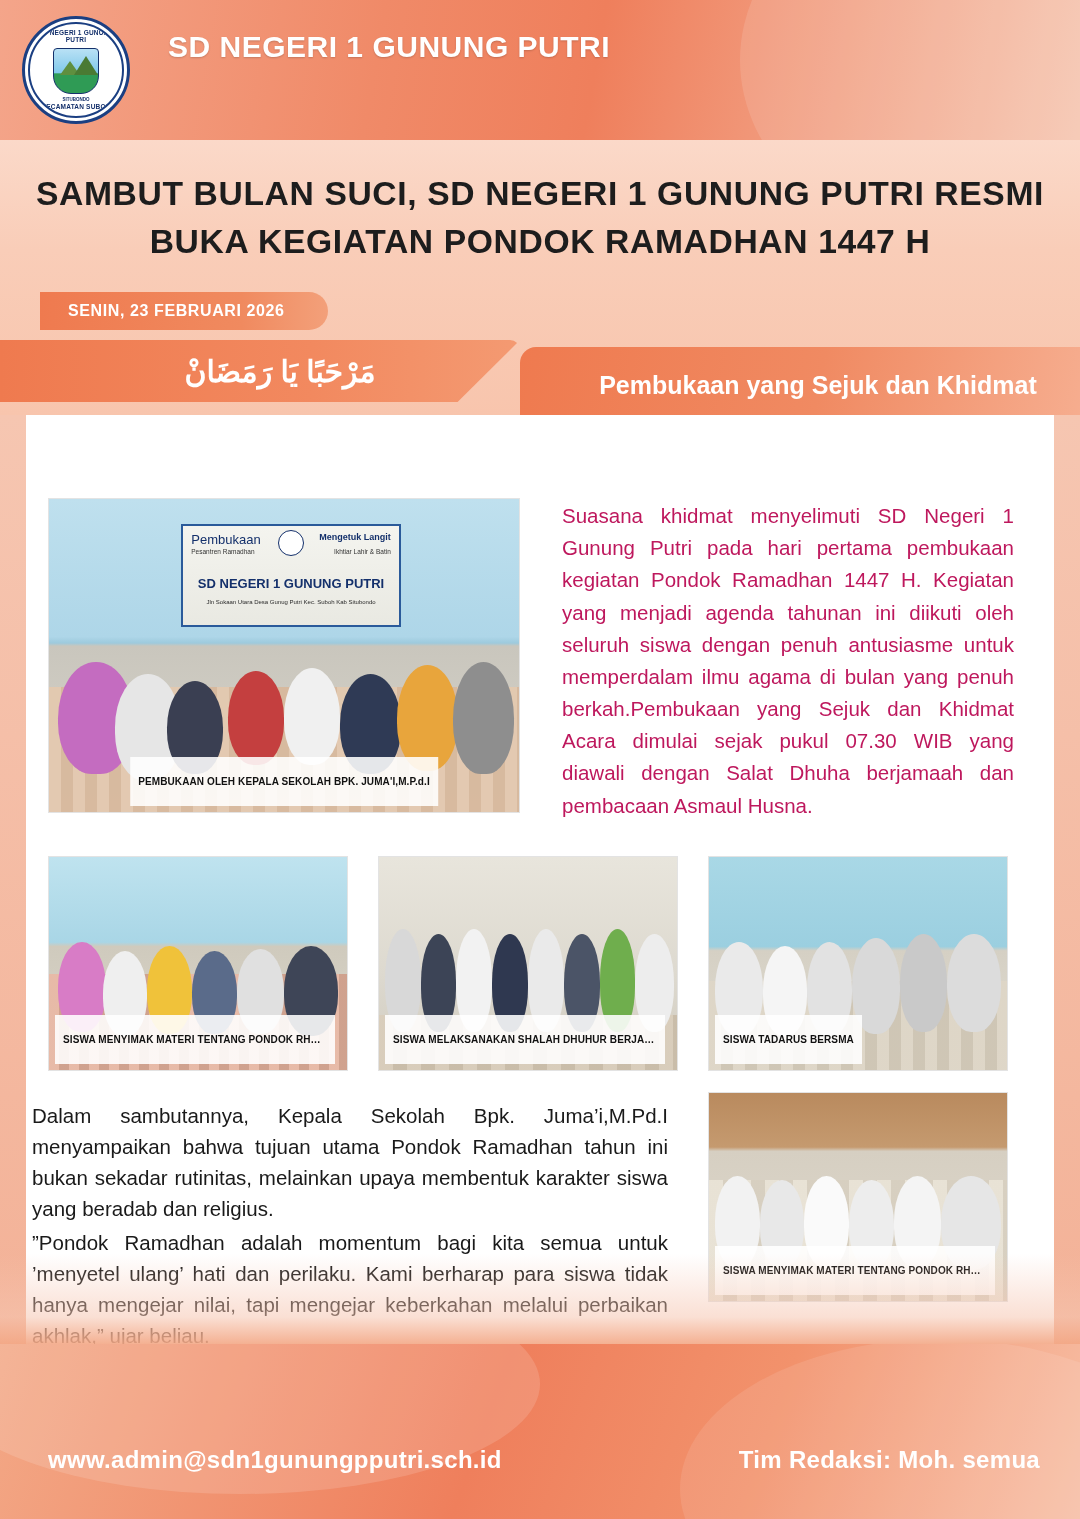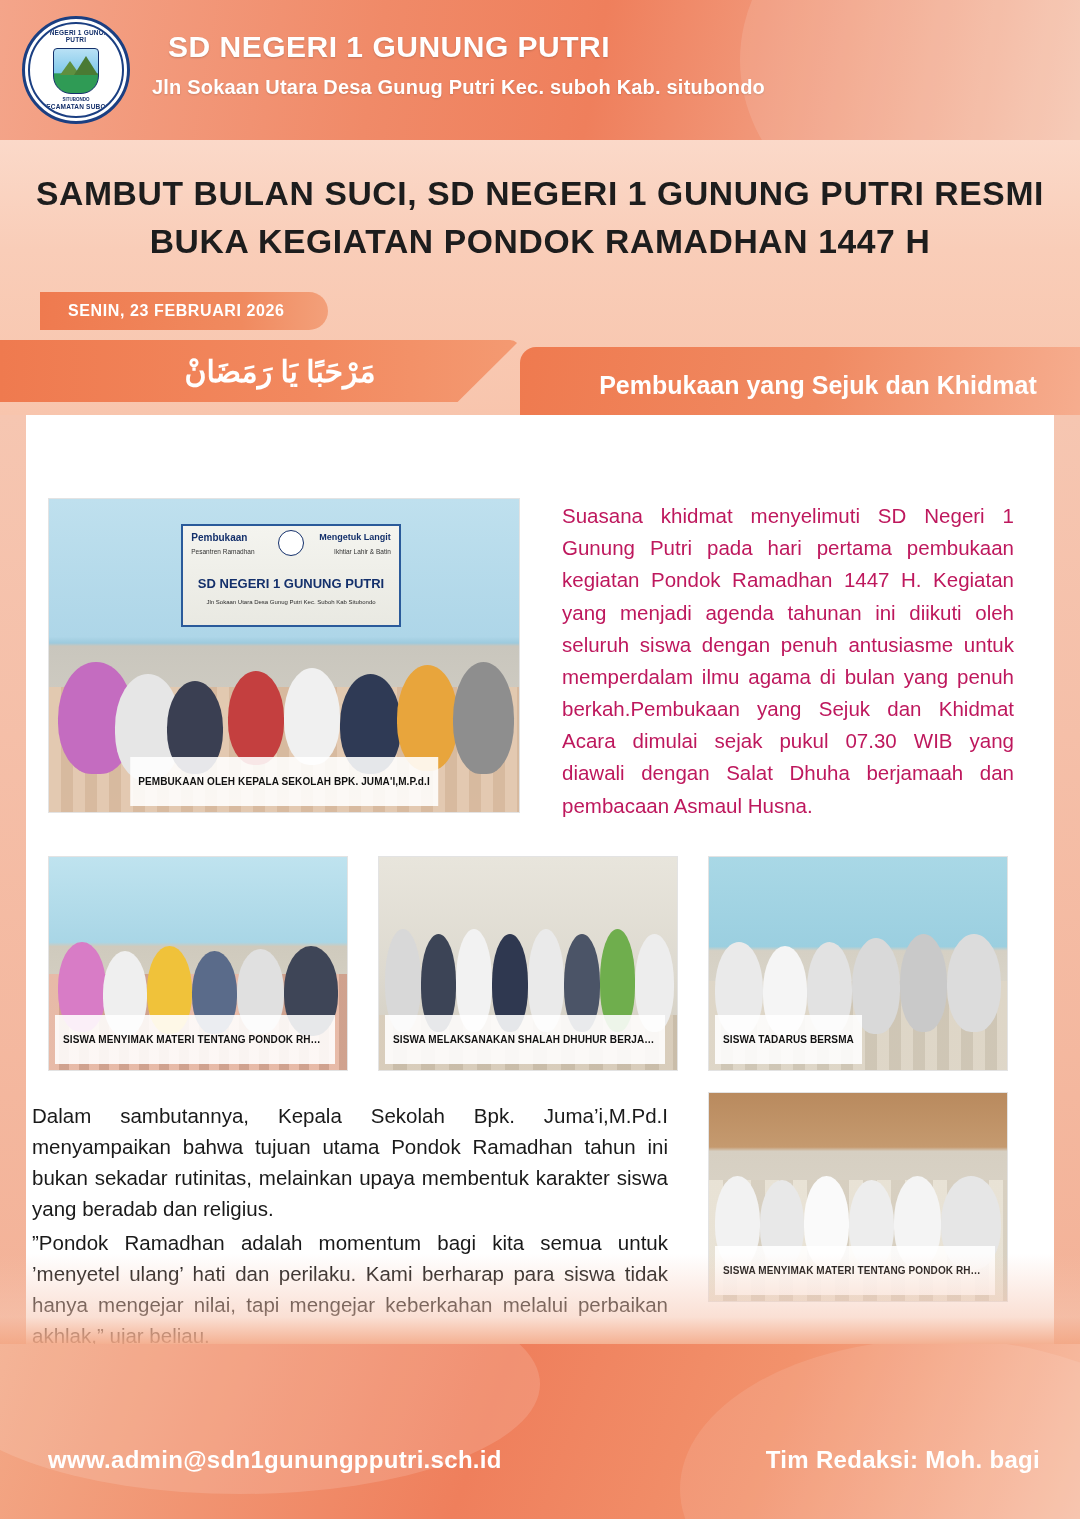--- a/index.html
+++ b/index.html
@@ -159,21 +159,21 @@
   .room-bg {
     position: absolute; inset: 0;
     background:
       linear-gradient(180deg, #bfe0ee 0%, #aed6e8 44%, #9dcadd 46%, #c9c6bd 47%, #d9d5cb 100%);
   }
   .banner {
     position: absolute; left: 28%; top: 8%; width: 47%; height: 33%;
     background: linear-gradient(#f4f4ef, #e9e9e2);
     border: 2px solid #2a5a9a;
   }
-  .banner-l1 { position: absolute; top: 6%; left: 4%; font-size: 10px; font-weight: bold; color: #14306b; }
+  .banner-l1 { position: absolute; top: 6%; left: 4%; font-size: 13px; font-weight: normal; color: #14306b; }
   .banner-l2 { position: absolute; top: 6%; right: 4%; font-size: 9px; font-weight: bold; color: #14306b; text-align: center; }
   .banner-l3 { position: absolute; top: 22%; left: 4%; font-size: 6.5px; color: #333; }
   .banner-l4 { position: absolute; top: 22%; right: 4%; font-size: 6.5px; color: #333; }
   .banner-main { position: absolute; top: 50%; left: 0; right: 0; text-align: center; font-size: 13px; font-weight: bold; color: #14306b; }
   .banner-sub { position: absolute; top: 74%; left: 0; right: 0; text-align: center; font-size: 6px; color: #2a2a2a; }
   .banner-logo {
     position: absolute; top: 4%; left: 50%; transform: translateX(-50%);
     width: 26px; height: 26px; border-radius: 50%;
     background: #fff; border: 1.5px solid #14306b;
   }
@@ -243,21 +243,20 @@
 <div class="header">
   <div class="logo">
     <div class="logo-inner">
       <div class="logo-top-text">SD NEGERI 1 GUNUNG PUTRI</div>
       <div class="logo-shield"></div>
       <div class="logo-mini">SITUBONDO</div>
       <div class="logo-bot-text">KECAMATAN SUBOH</div>
     </div>
   </div>
   <div class="school-name">SD NEGERI 1 GUNUNG PUTRI</div>
-  <div class="school-addr">Jln Sokaan Utara Desa Gunug Putri Kec. suboh Kab. situbondo</div>
 </div>
 
 <div class="title-band">
   <div class="headline">SAMBUT BULAN SUCI, SD NEGERI 1 GUNUNG PUTRI RESMI BUKA KEGIATAN PONDOK RAMADHAN 1447 H</div>
   <div class="date-tag">SENIN, 23 FEBRUARI 2026</div>
   <div class="arabic-ribbon"></div>
   <div class="arabic-text">مَرْحَبًا يَا رَمَضَانْ</div>
   <div class="subtitle-box">Pembukaan yang Sejuk dan Khidmat</div>
 </div>
 
@@ -341,14 +340,14 @@
 </div>
 
 <div class="para-bottom">
   <div>Dalam sambutannya, Kepala Sekolah Bpk. Juma’i,M.Pd.I menyampaikan bahwa tujuan utama Pondok Ramadhan tahun ini bukan sekadar rutinitas, melainkan upaya membentuk karakter siswa yang beradab dan religius.</div>
   <div class="p2">”Pondok Ramadhan adalah momentum bagi kita semua untuk ’menyetel ulang’ hati dan perilaku. Kami berharap para siswa tidak hanya mengejar nilai, tapi mengejar keberkahan melalui perbaikan akhlak,” ujar beliau.</div>
 </div>
 
 <div class="body-wave"></div>
 <div class="footer">
   <div class="footer-left">www.admin@sdn1gunungpputri.sch.id</div>
-  <div class="footer-right">Tim Redaksi: Moh. bagi</div>
+  <div class="footer-right">Tim Redaksi: Moh. semua</div>
 </div>
 
 </body></html>

